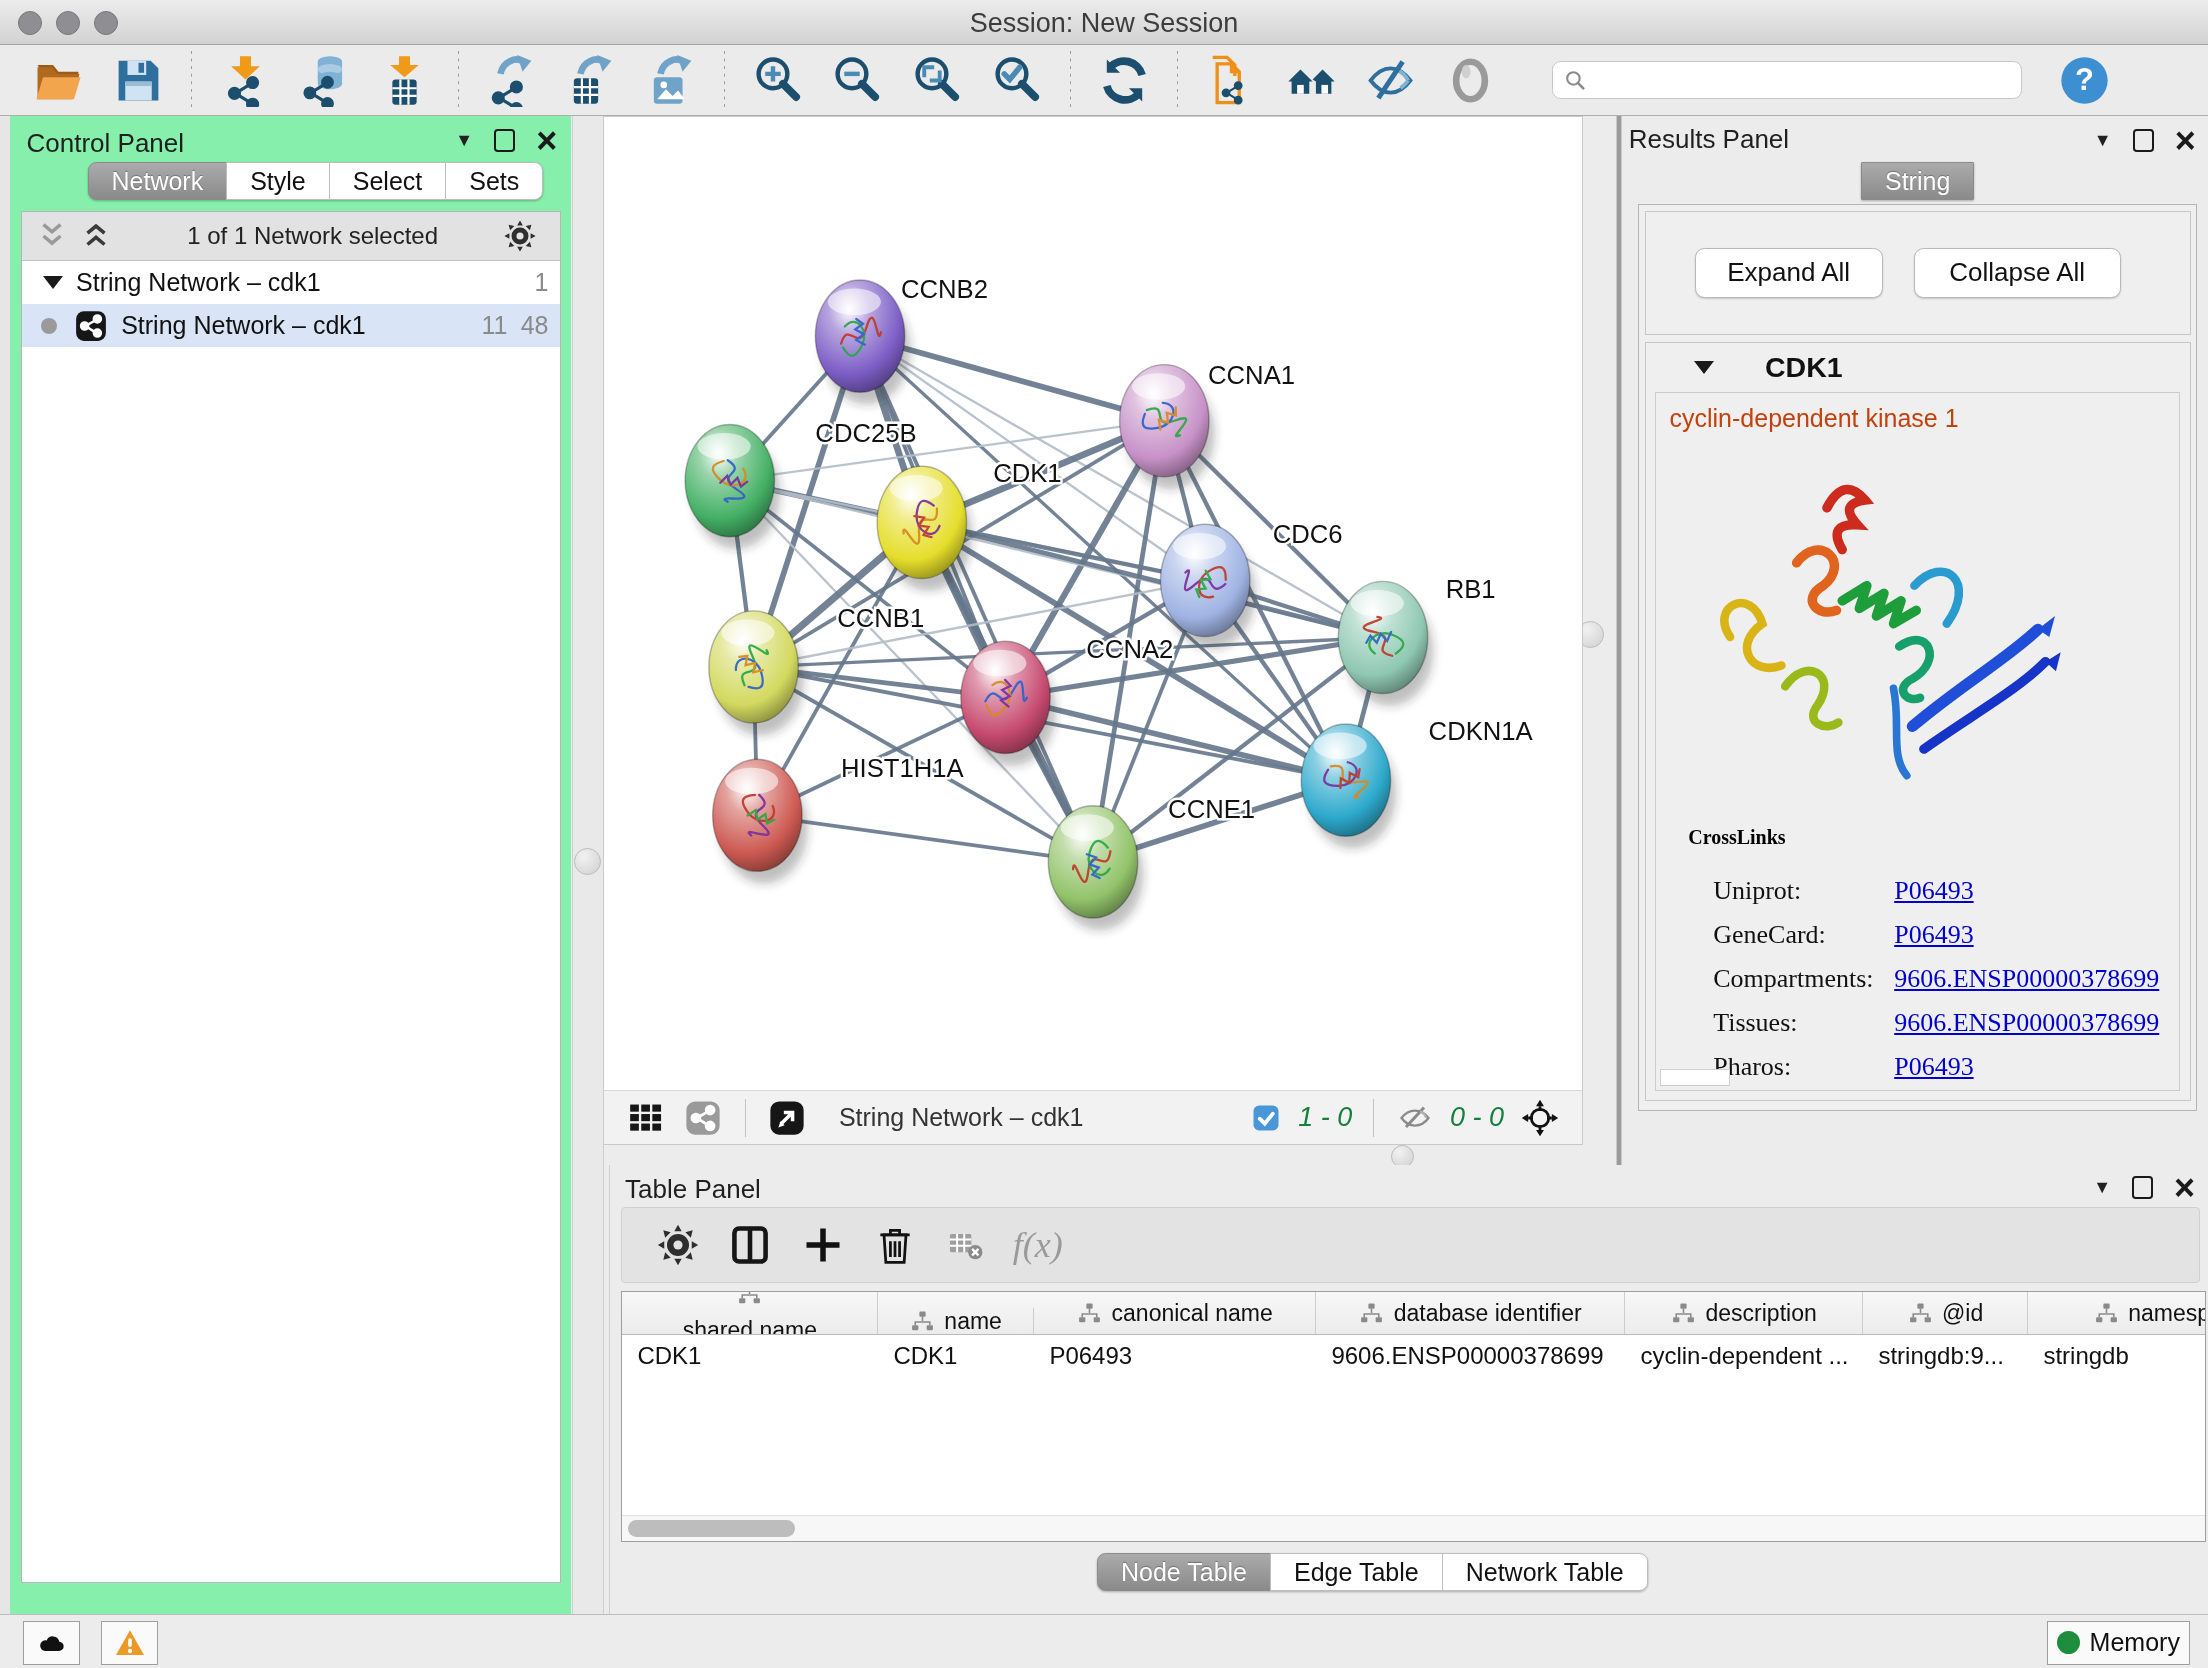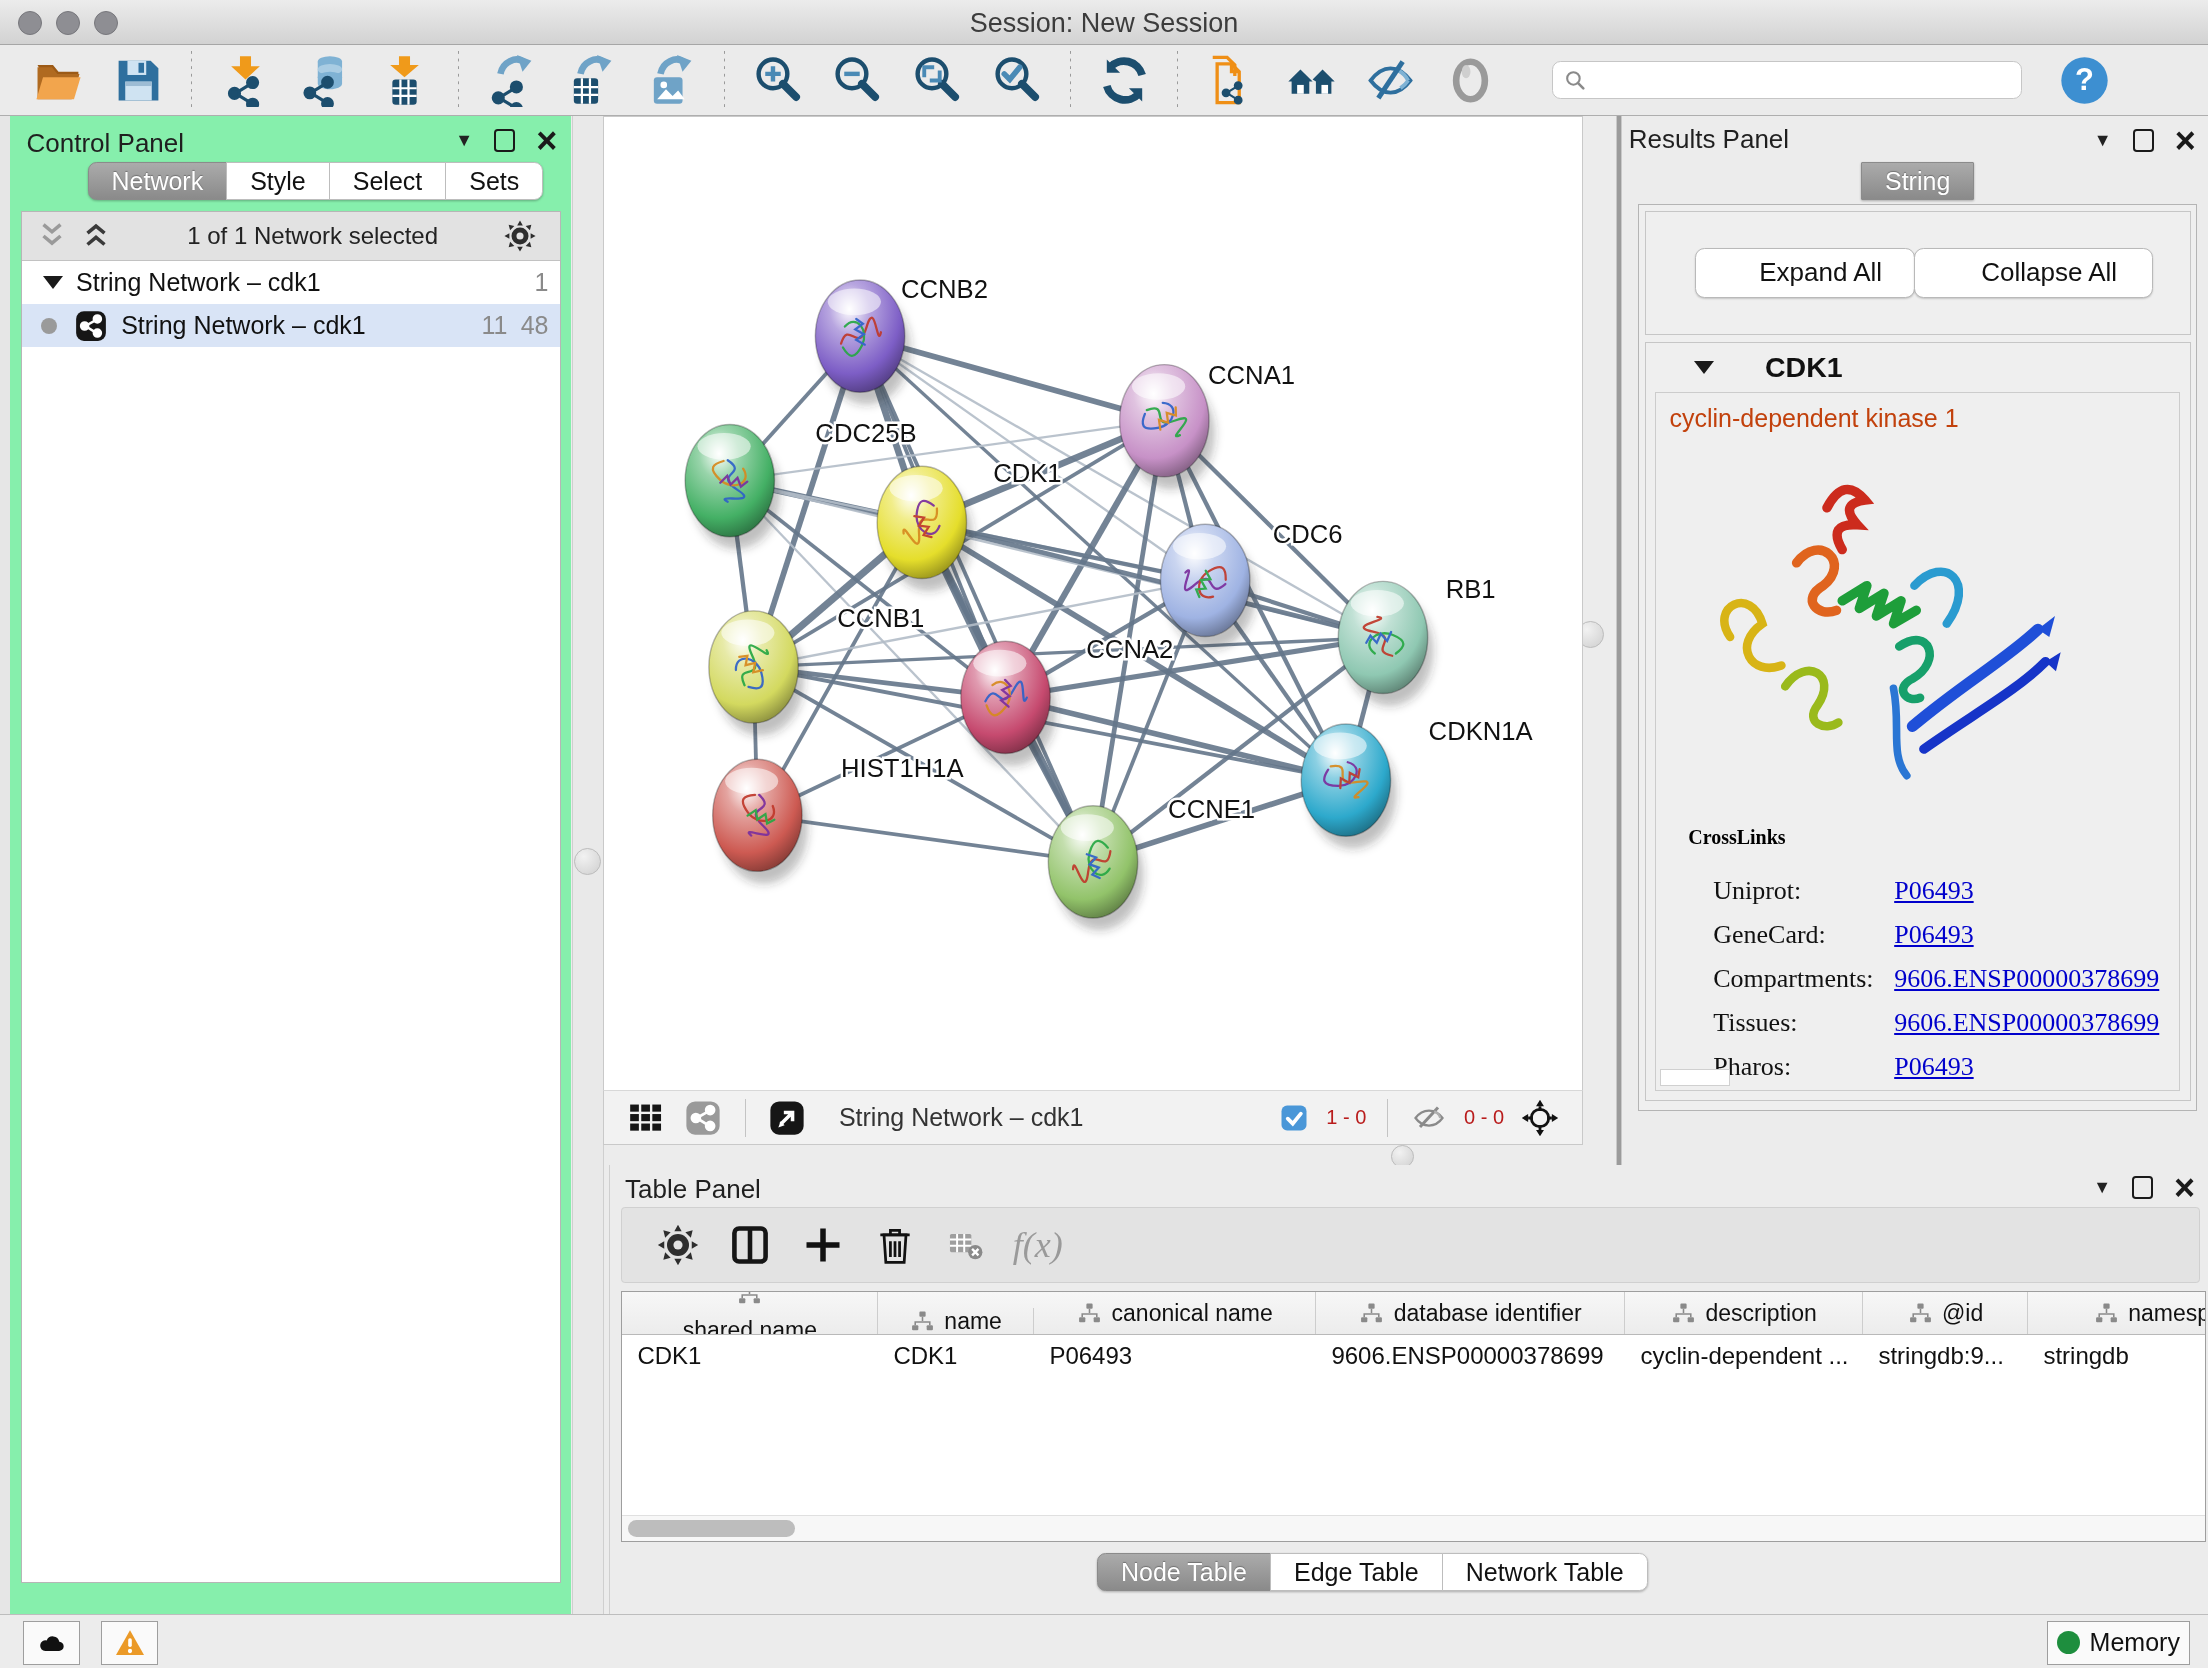--- a/index.html
+++ b/index.html
@@ -65,29 +65,29 @@
   #network-view{position:absolute;left:603px;top:116px;width:978px;height:974px;background:#fff;
     border:1px solid #c9c9c9;box-sizing:content-box;}
   #netsvg{position:absolute;left:0;top:7.6px;width:978px;height:966px;}
   #net-footer{position:absolute;left:603px;top:1090px;width:980px;height:55px;background:#f2f2f2;
     border:1px solid #c9c9c9;border-top:1px solid #d8d8d8;display:flex;align-items:center;
     box-sizing:border-box;padding:0 13.3px;}
   #net-footer .fico{width:38px;height:38px;margin:0 9.5px;}
   #net-footer .fico svg{width:100%;height:100%;}
   #net-footer .fsep{width:1px;height:38px;background:#c4c4c4;margin:0 13.3px;}
   #nf-title{font-size:25px;color:#333;margin-left:23px;}
-  .fcount{font-size:20px;color:#b91c1c;margin:0 7.6px;white-space:nowrap;}
+  .fcount{font-size:27px;color:#15803d;margin:0 7.6px;white-space:nowrap;font-style:italic;}
   
   #results-panel{position:absolute;left:1623px;top:116px;width:586px;height:1049px;background:#ececec;}
   #rp-outer{position:absolute;left:15px;top:88px;width:557px;height:905px;background:#efefef;
     border:1px solid #b4b4b4;}
   #rp-btnbox{position:absolute;left:5.7px;top:5.7px;width:544px;height:122px;border:1px solid #c6c6c6;}
   .pushbtn{position:absolute;height:48px;background:#fff;border:1px solid #b9b9b9;border-radius:9.5px;
     font-size:26px;color:#111;display:flex;align-items:center;justify-content:center;
-    box-shadow:0 1px 1.9px rgba(0,0,0,.18);padding-left:32px;}
+    box-shadow:0 1px 1.9px rgba(0,0,0,.18);}
   #rp-section{position:absolute;left:5.7px;top:137px;width:544px;height:757px;border:1px solid #c6c6c6;}
   #rp-sec-head{height:48px;display:flex;align-items:center;}
   #rp-sec-title{font-size:28.5px;font-weight:bold;color:#111;margin-left:38px;}
   #rp-inner{position:absolute;left:9.5px;top:49px;right:9.5px;bottom:9.5px;border:1px solid #cccccc;
     background:#efefef;overflow:hidden;}
   #rp-desc{font-size:25px;color:#c2410c;margin:11.4px 0 0 13.3px;}
   #protein-img{position:absolute;left:19px;top:48px;width:399px;height:371px;}
   #crosslinks-head{position:absolute;left:32px;top:433px;font-family:"Liberation Serif",serif;
     font-size:20px;font-weight:bold;color:#000;}
   #crosslinks-rows{position:absolute;left:57px;top:476px;right:9.5px;}

